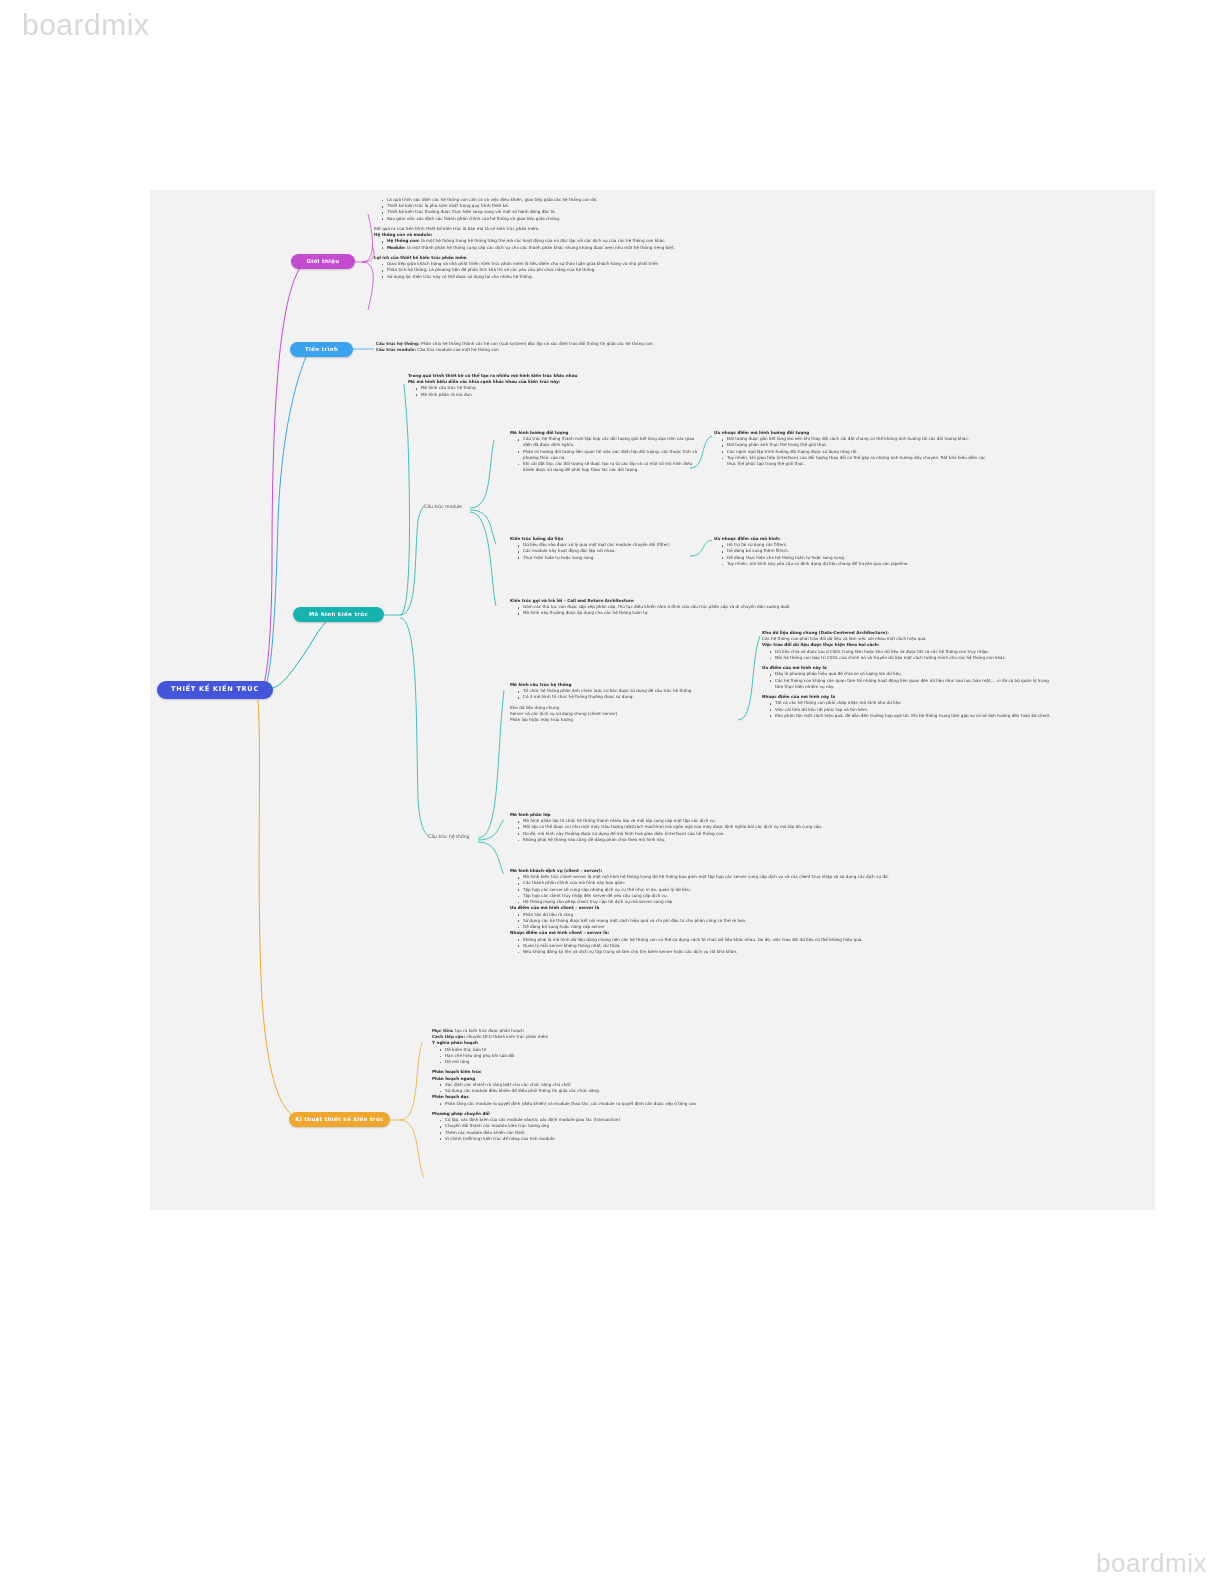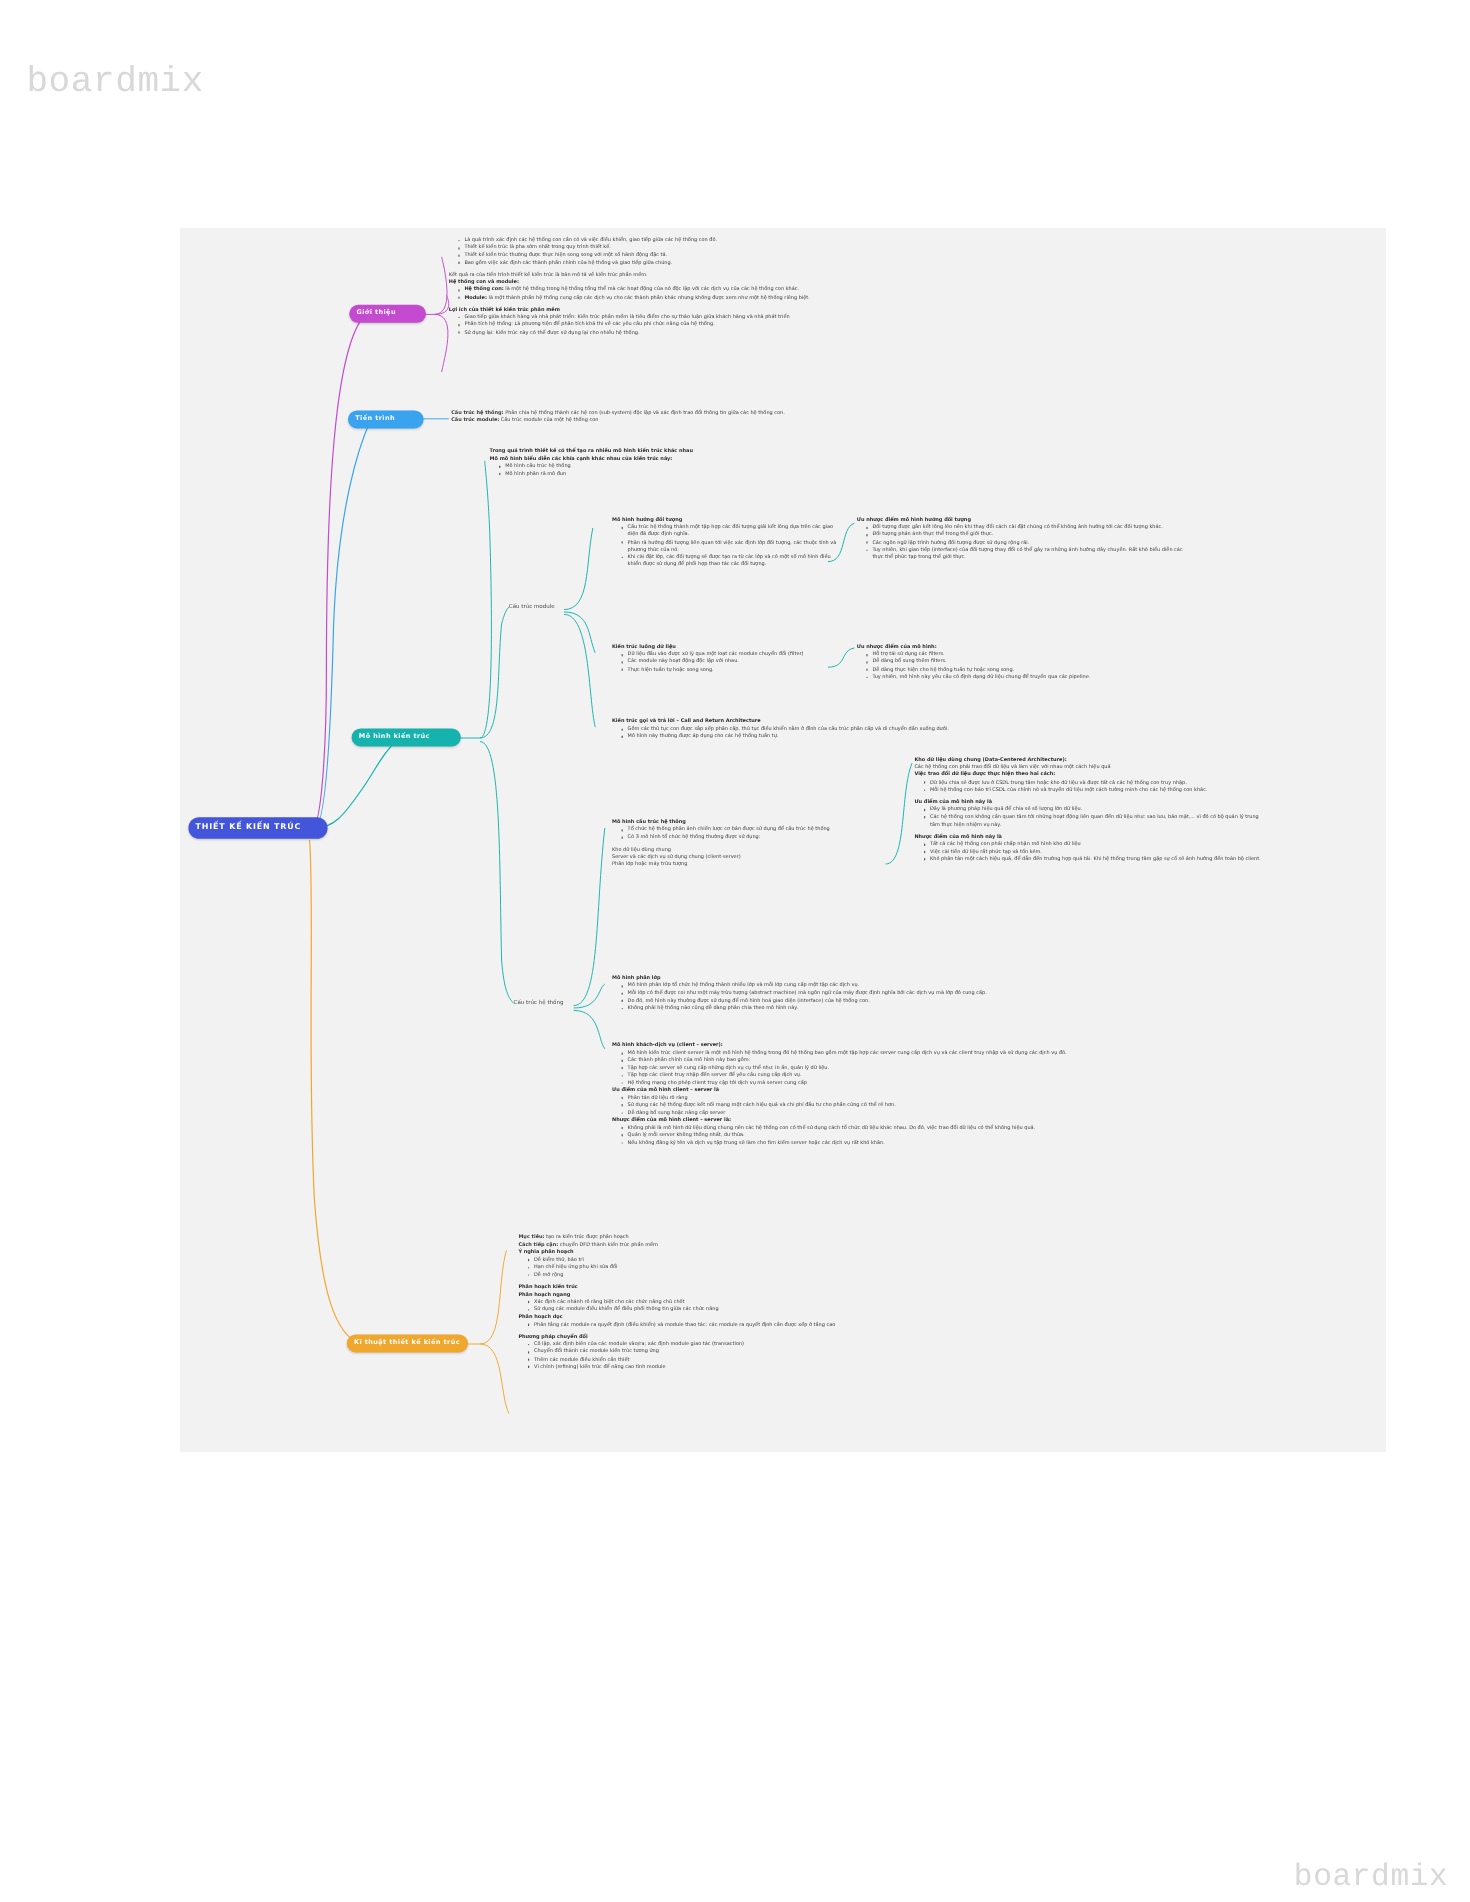--- a/index.html
+++ b/index.html
@@ -1,24 +1,24 @@
 <!DOCTYPE html>
 <html><head>
 <meta charset="utf-8">
 <style>
   html,body{margin:0;padding:0;background:#ffffff;}
   body{font-family:"DejaVu Sans","Liberation Sans",sans-serif;}
   #canvas{position:relative;width:1225px;height:1585px;background:#ffffff;overflow:hidden;}
   #board{position:absolute;left:150px;top:190px;width:1005px;height:1020px;background:#f2f2f2;}
-  .wm{position:absolute;font-family:Liberation Mono, monospace;color:#d8d8d8;font-weight:400;letter-spacing:.5px;user-select:none;margin-top:44px;}
+  .wm{position:absolute;font-family:Liberation Sans, sans-serif;color:#d8d8d8;font-weight:400;letter-spacing:.5px;user-select:none;}
   #wm-tl{left:22px;top:8px;font-size:30px;}
   #wm-br{right:18px;bottom:6px;font-size:26px;}
   svg#links{position:absolute;left:0;top:0;width:1225px;height:1585px;pointer-events:none;}
   .node{position:absolute;border-radius:9px;color:#ffffff;font-size:5.4px;font-weight:700;letter-spacing:.35px;
-        display:flex;align-items:center;justify-content:flex-start;text-align:center;line-height:1.1;
+        display:flex;align-items:center;justify-content:center;text-align:center;line-height:1.1;
         box-shadow:0 1px 2px rgba(0,0,0,.18);white-space:nowrap;padding:0 6px;}
   .node.root{font-size:6.6px;letter-spacing:.7px;border-radius:10px;}
   .txtblk{position:absolute;font-size:4.15px;line-height:1.5;color:#3a3a3a;
           font-family:"DejaVu Sans","Liberation Sans",sans-serif;}
   .txtblk .hd{font-weight:700;color:#2b2b2b;}
   .txtblk .ln{white-space:normal;}
   .txtblk ul{margin:0;padding:0 0 0 8px;list-style:none;}
   .txtblk li{position:relative;padding-left:5px;margin:0;}
   .txtblk li:before{content:"";position:absolute;left:-0.5px;top:2.6px;width:1.7px;height:1.7px;border-radius:50%;background:#555;}
   .txtblk li b{font-weight:700;color:#2b2b2b;}

